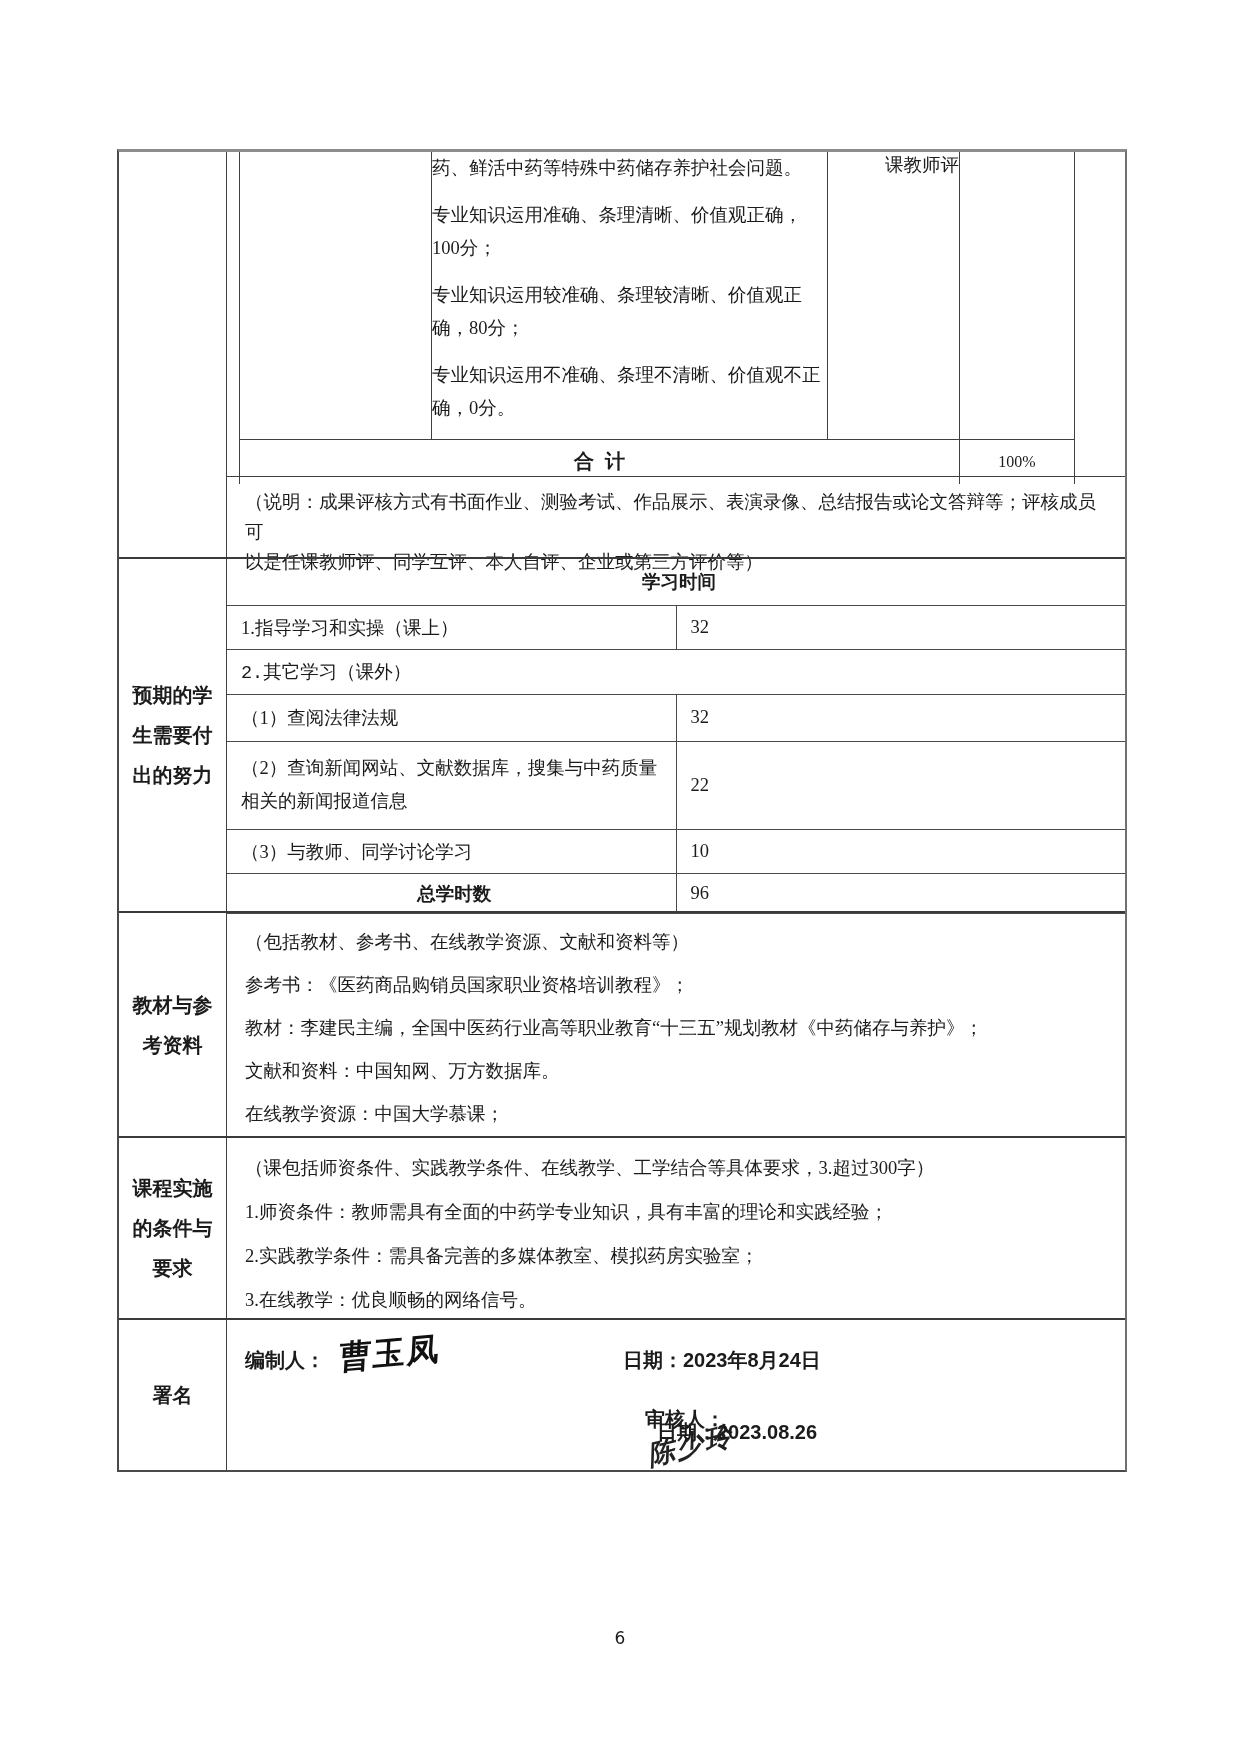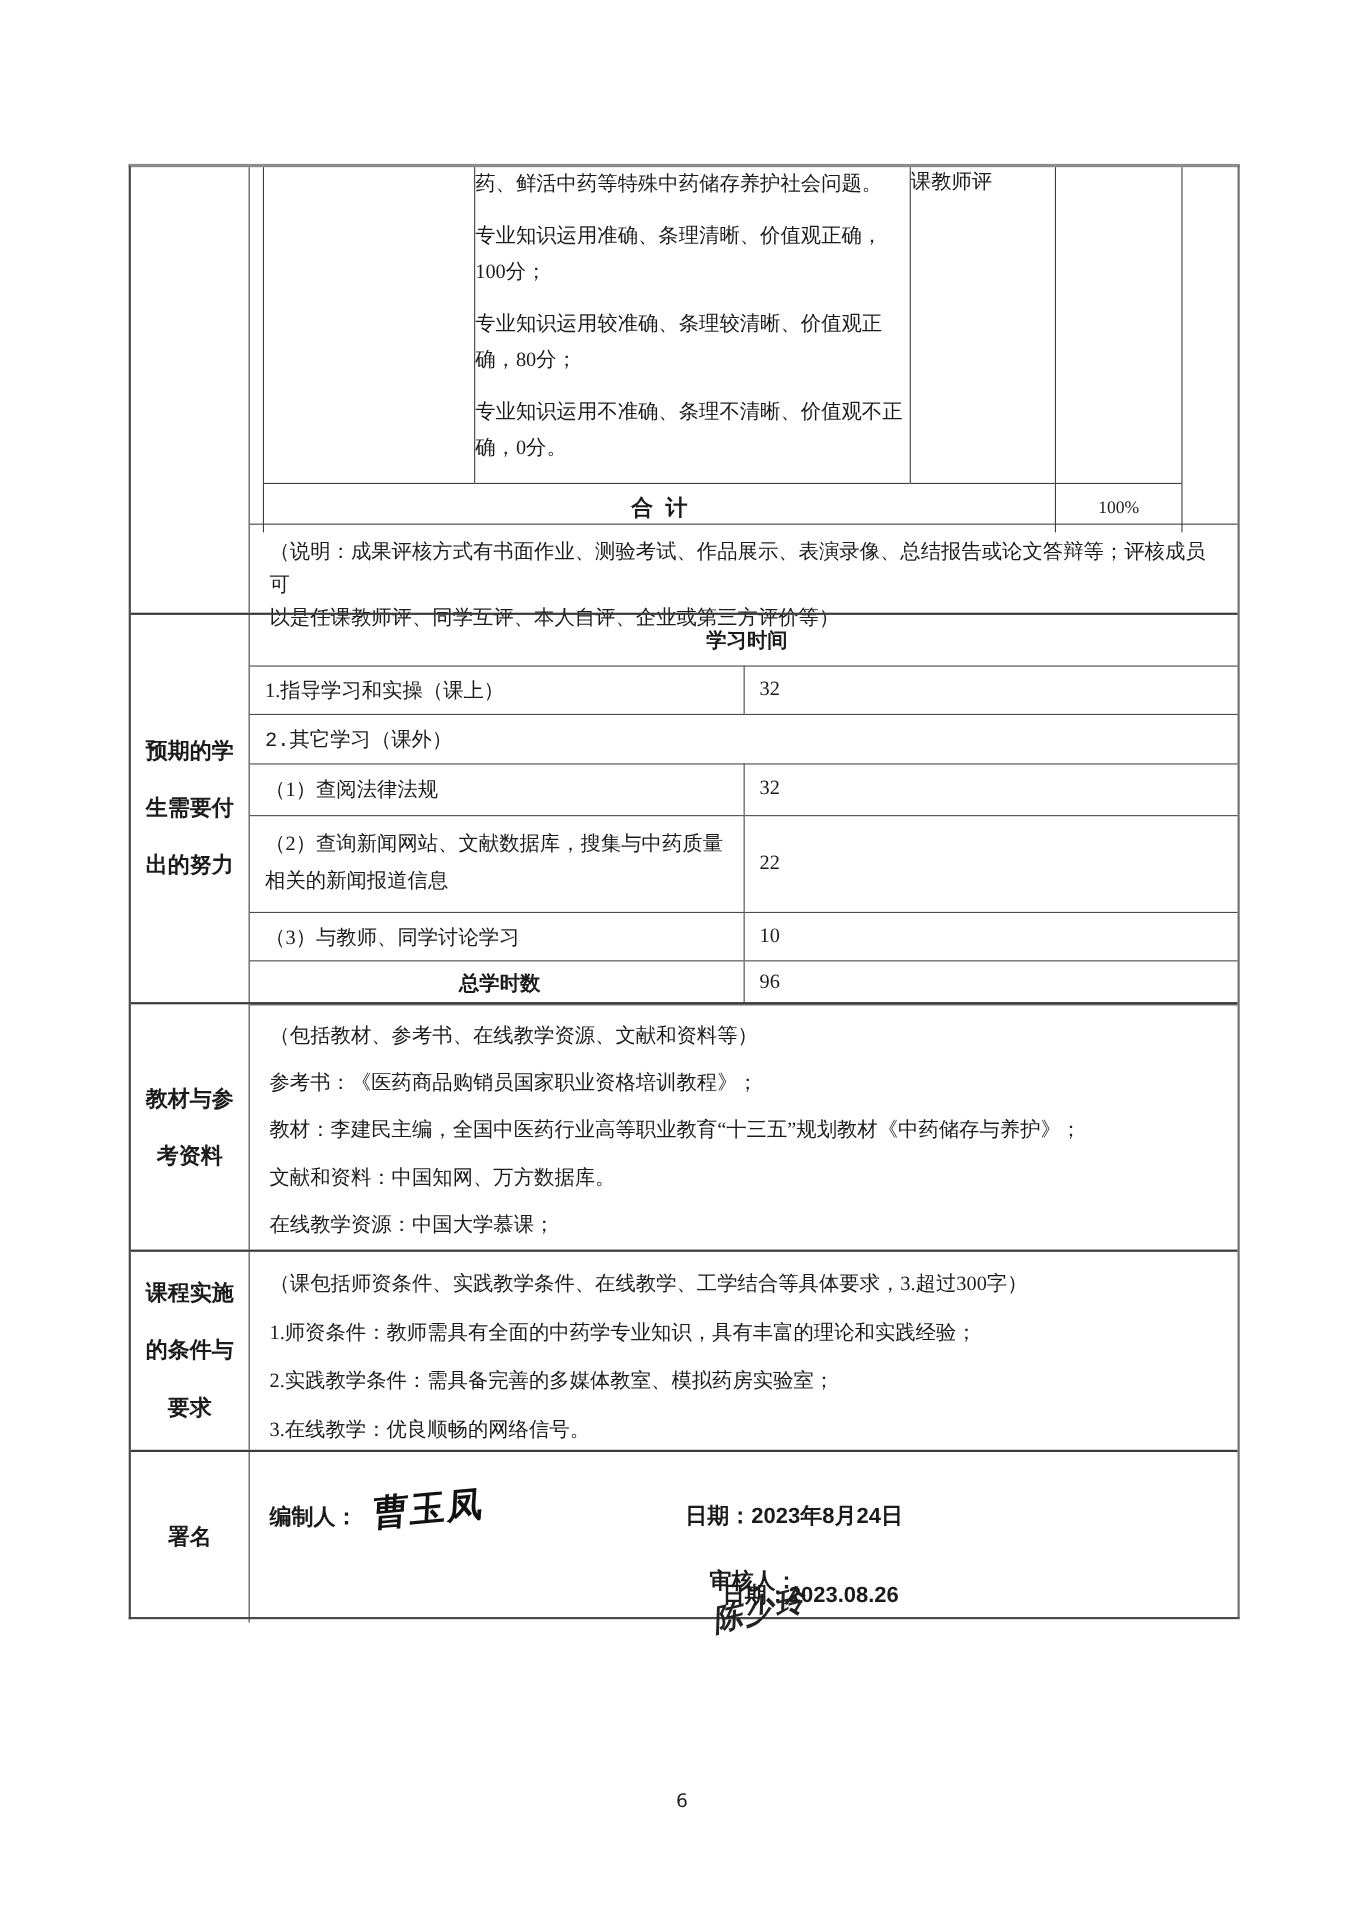--- a/index.html
+++ b/index.html
@@ -12,36 +12,36 @@
     border-left:2px solid #4a4a4a;border-right:2px solid #707070;
     border-top:3px solid #8c8c8c;border-bottom:2px solid #4a4a4a;
     display:flex;flex-direction:column;
   }
   .sec{display:flex;box-sizing:border-box;}
   .sec + .sec{border-top:2px solid #3a3a3a;}
   .label-col{
     flex:0 0 108px;width:108px;box-sizing:border-box;border-right:1px solid #404040;
     display:flex;flex-direction:column;justify-content:center;align-items:center;
     font-family:"Liberation Sans","DejaVu Sans",sans-serif;font-weight:bold;
-    font-size:20px;line-height:40px;text-align:center;gap:12px;
+    font-size:20px;line-height:40px;text-align:center;
   }
   
   .sec1{height:405px;}
   .sec1-right{flex:1;display:flex;flex-direction:column;min-width:0;}
   .assess-wrap{height:324px;padding-left:12px;box-sizing:border-box;}
   table.assess{
     border-collapse:collapse;table-layout:fixed;width:890px;height:324px;
     border-left:1px solid #404040;
   }
   table.assess td{box-sizing:border-box;vertical-align:top;padding:0;}
   .c-method{width:192px;border-right:1px solid #404040;}
   .c-crit{width:396px;border-right:1px solid #404040;padding:6px 12px 0 14px;
           font-size:18.5px;line-height:33px;}
   .c-crit p{margin:0 0 14px 0;}
-  .c-eval{width:132px;border-right:1px solid #404040;text-align:left;padding-top:6px;
+  .c-eval{width:132px;border-right:1px solid #404040;text-align:right;padding-top:6px;
           font-size:18.5px;}
   .c-ratio{width:115px;border-right:1px solid #404040;}
   .c-extra{width:55px;}
   tr.total-row td{border-top:1px solid #404040;vertical-align:middle;height:44px;}
   .total-label{
     text-align:center;font-family:"Liberation Sans","DejaVu Sans",sans-serif;
     font-weight:bold;font-size:20px;white-space:pre;border-right:1px solid #404040;
   }
   .total-value{font-size:16px;text-align:center;border-right:1px solid #404040;}
   .note{
@@ -67,21 +67,21 @@
   }
   
   .content{flex:1;box-sizing:border-box;padding:8px 20px 0 18px;font-size:18.5px;min-width:0;}
   .content .ln{line-height:43px;white-space:nowrap;}
   .sec3{height:225px;}
   .sec4{height:182px;}
   .sec4 .ln{line-height:44px;}
   
   .sec5{height:157px;}
   .sig-content{flex:1;position:relative;min-width:0;}
-  .sig-row{position:relative;height:52px;margin-top:32px;padding-left:18px;
+  .sig-row{position:relative;height:52px;margin-top:14px;padding-left:18px;
            display:flex;align-items:center;}
   .sig-row2{margin-top:20px;flex-direction:column;}
   .sig-label,.sig-date{
     font-family:"Liberation Sans","DejaVu Sans",sans-serif;font-weight:bold;font-size:20px;
   }
   .sig-date{position:absolute;top:50%;transform:translateY(-50%);}
   .sig-name{
     font-family:"DejaVu Sans",sans-serif;font-weight:bold;font-size:32px;
     margin-left:14px;margin-top:-12px;transform:rotate(-5deg) skewX(-8deg);
     letter-spacing:2px;color:#111;

